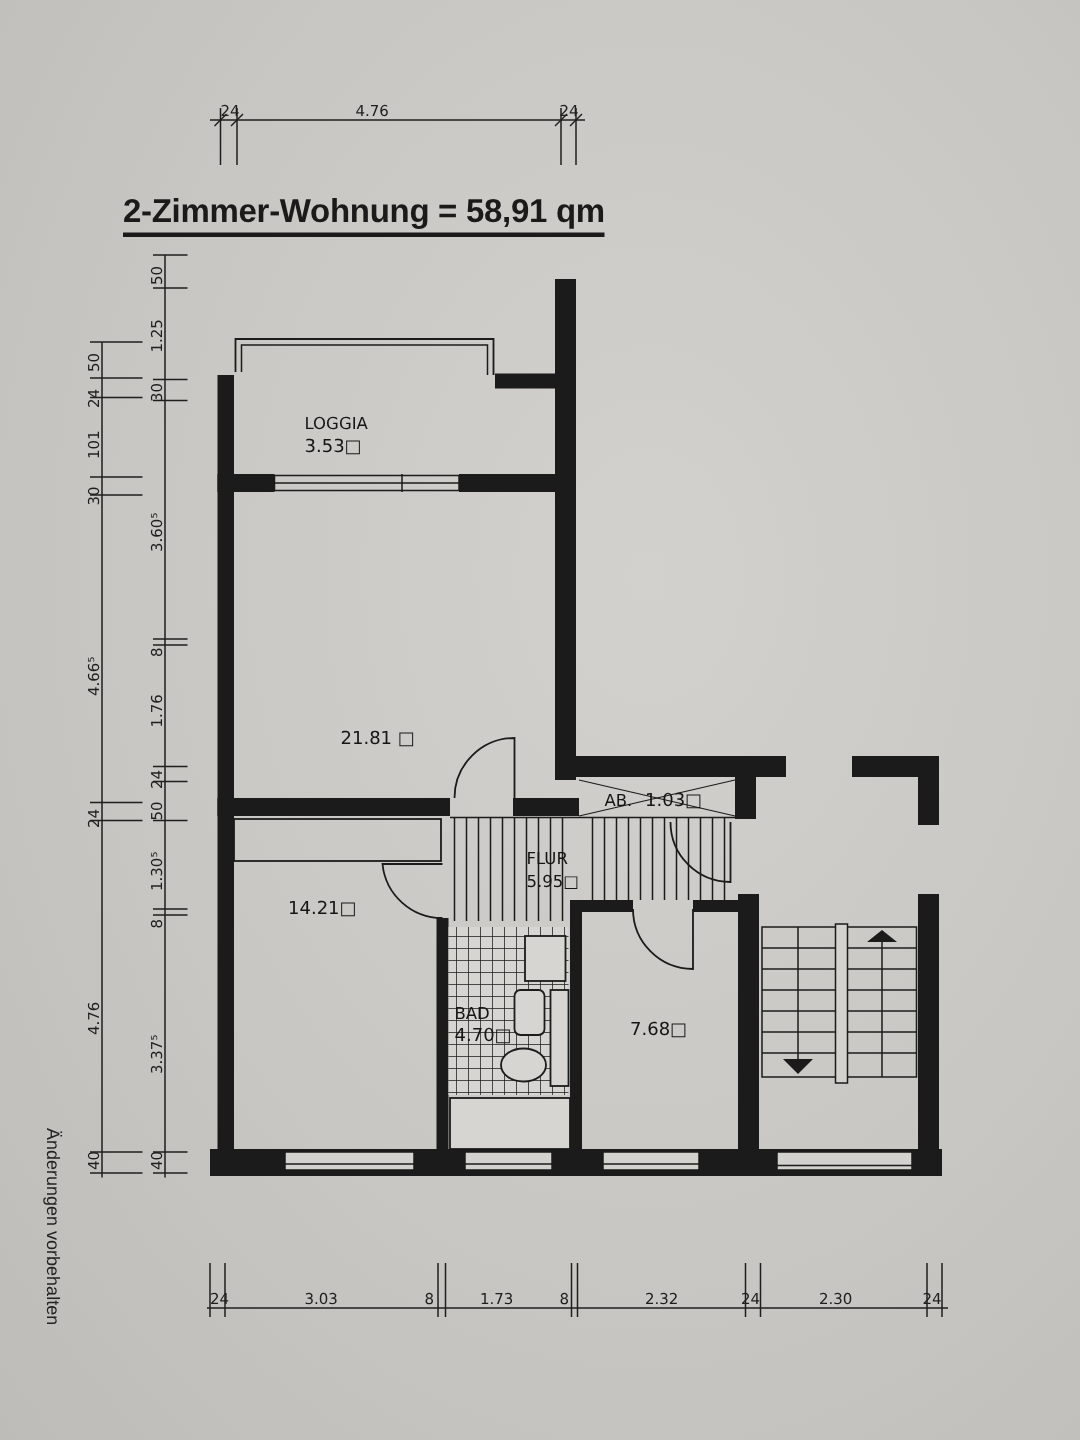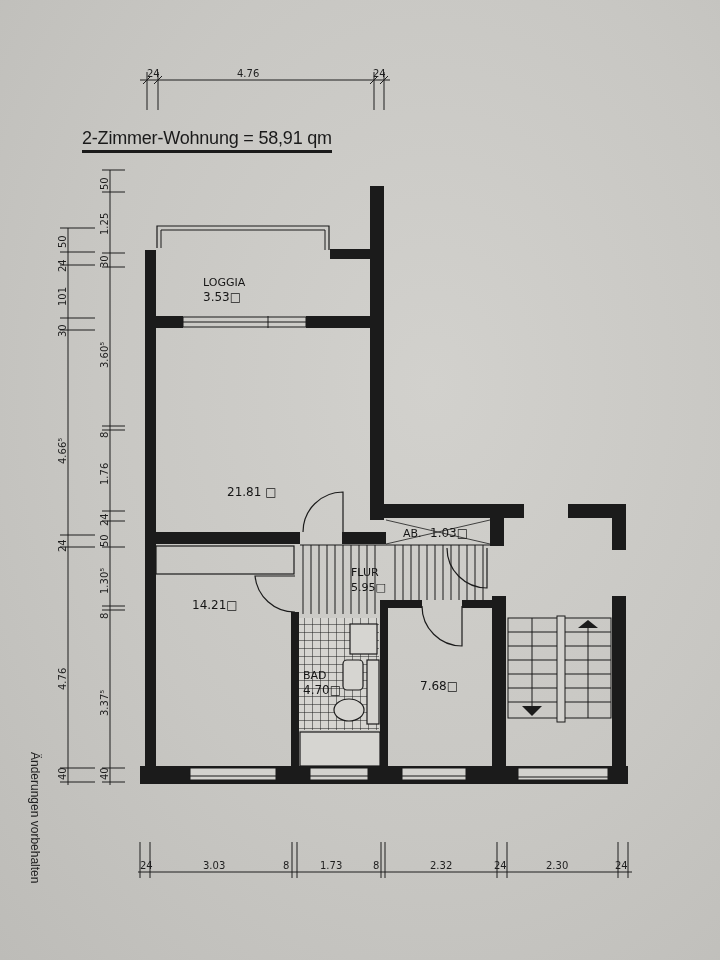--- a/index.html
+++ b/index.html
@@ -11,21 +11,21 @@
     position: relative;
   }
   .paper {
     position: absolute; inset: 0;
     background: radial-gradient(ellipse at 60% 40%, #d2d1cd 0%, #c8c7c3 55%, #bdbcb8 100%);
   }
   svg { position: absolute; left: 0; top: 0; }
   .title {
     position: absolute; left: 82px; top: 128px;
     font-family: "Liberation Sans", sans-serif;
-    font-weight: normal; font-size: 18px; letter-spacing: -0.2px;
+    font-weight: bold; font-size: 22px; letter-spacing: -0.2px;
     border-bottom: 3px solid #1a1a1a; padding-bottom: 1px;
     white-space: nowrap;
   }
   .side-note {
     position: absolute; left: 28px; top: 752px;
     transform-origin: left top;
     transform: translate(14px, 0) rotate(90deg);
     font-family: "Liberation Sans", sans-serif;
     font-size: 12px; white-space: nowrap; color: #222;
   }

